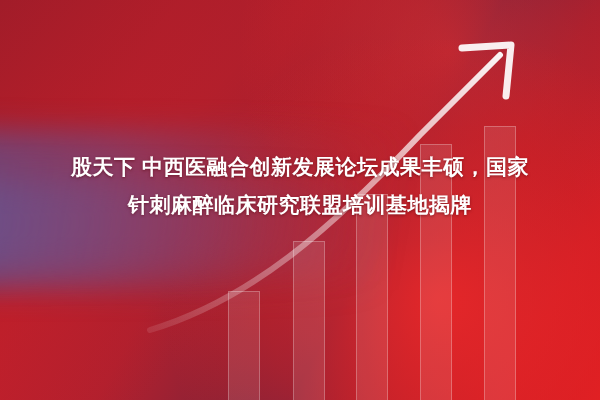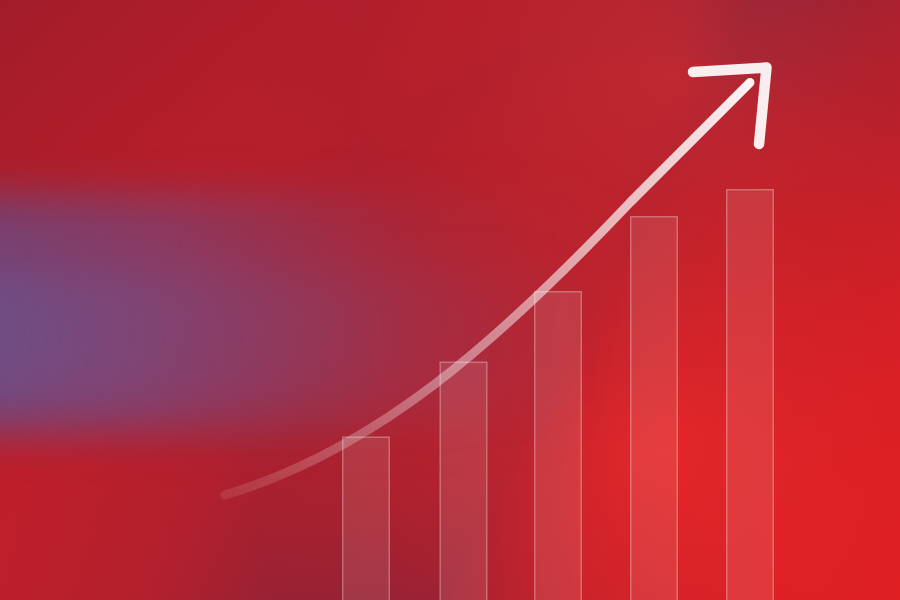--- a/index.html
+++ b/index.html
@@ -132,14 +132,16 @@
       <linearGradient id="arrowGrad" x1="0" y1="1" x2="1" y2="0">
         <stop offset="0%" stop-color="#ffffff" stop-opacity="0.10"></stop>
         <stop offset="45%" stop-color="#ffffff" stop-opacity="0.45"></stop>
         <stop offset="100%" stop-color="#ffffff" stop-opacity="0.95"></stop>
       </linearGradient>
     </defs>
     <path d="M 150 330 C 250 300 330 230 420 135 L 500 55" fill="none" stroke="url(#arrowGrad)" stroke-width="6" stroke-linecap="round"></path>
     <path d="M 462 48 L 511 45 L 506 96" fill="none" stroke="#ffffff" stroke-opacity="0.92" stroke-width="7" stroke-linecap="round" stroke-linejoin="round"></path>
   </svg>
 
+  <div class="headline"><span class="brand">股天下</span> <span>中西医融合创新发展论坛成果丰硕，国家
+针刺麻醉临床研究联盟培训基地揭牌</span></div>
 
 </div>
 
 </body></html>

